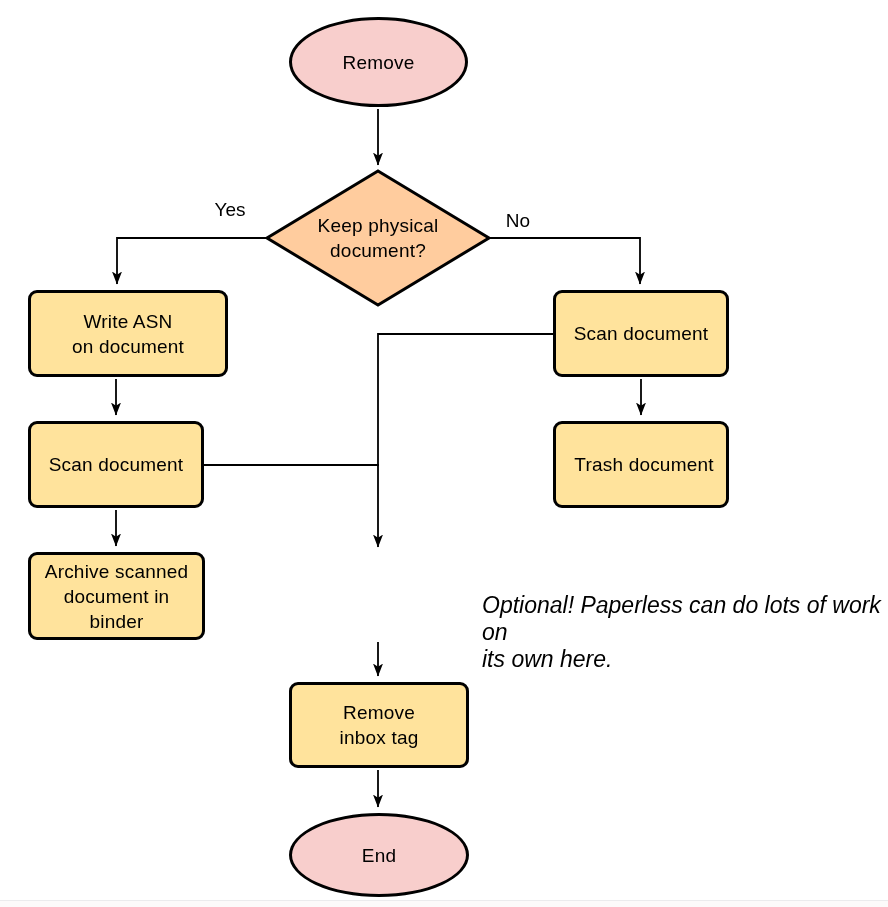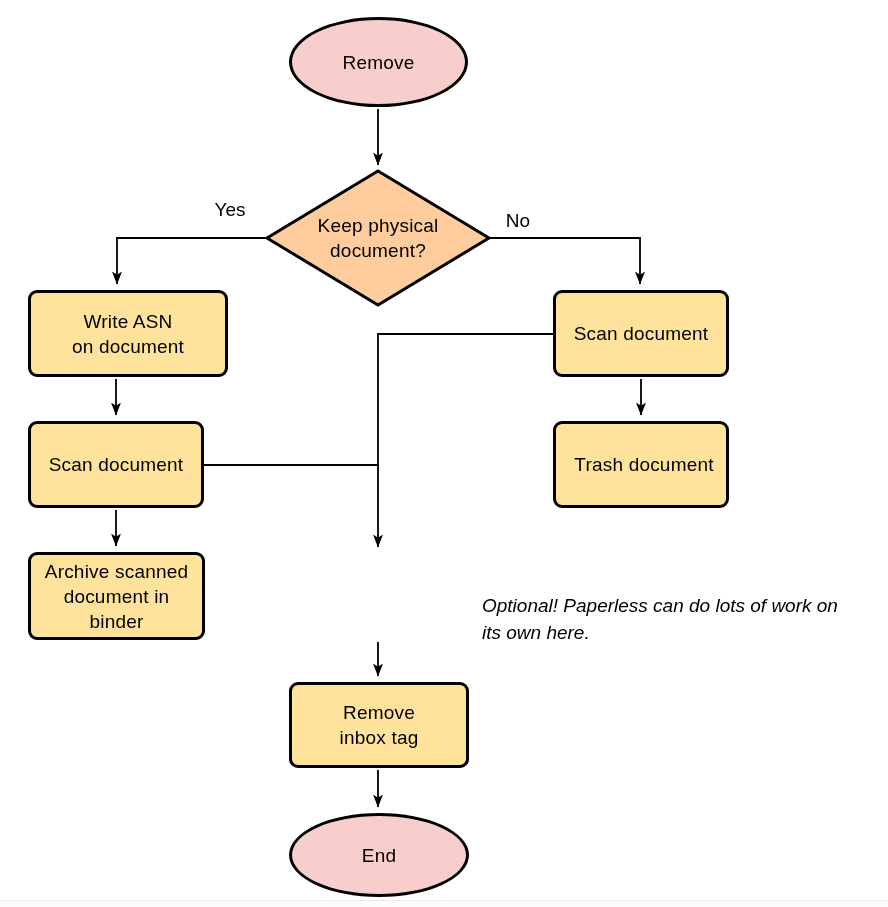--- a/index.html
+++ b/index.html
@@ -47,21 +47,21 @@
     position: absolute;
     font-size: 19px;
     line-height: 22px;
     transform: translateX(-50%);
     white-space: nowrap;
   }
   .annotation {
     position: absolute;
     left: 482px;
     top: 592px;
-    font-size: 19px;
+    font-size: 23px;
     line-height: 27px;
     font-style: italic;
     white-space: pre-line;
   }
   .bottom-strip {
     position: absolute;
     left: 0;
     top: 900px;
     width: 888px;
     height: 7px;

